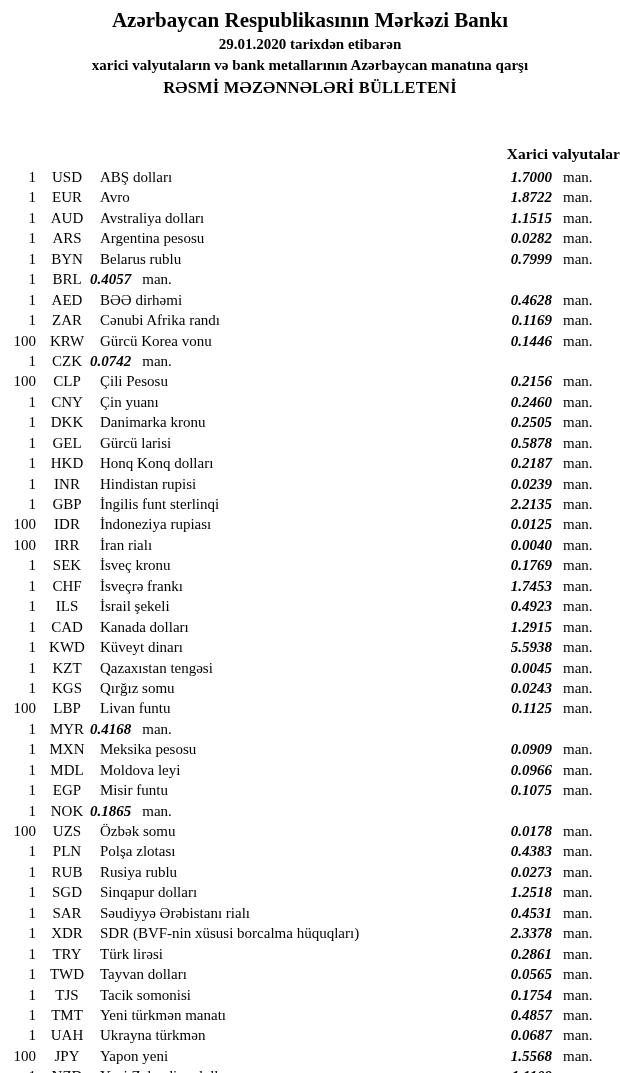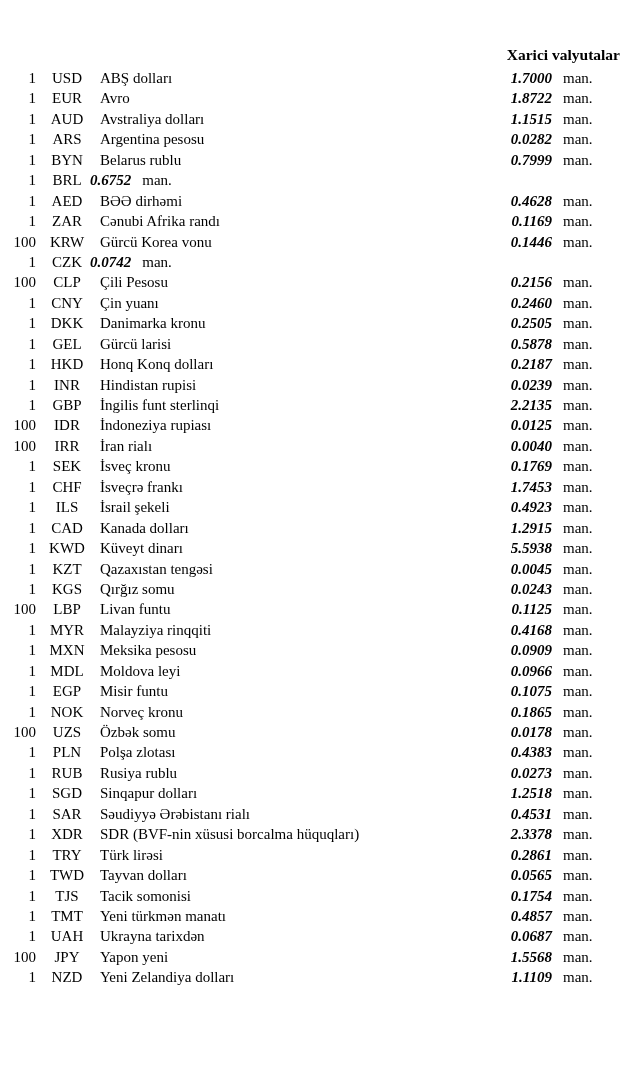--- a/index.html
+++ b/index.html
@@ -37,20 +37,26 @@
   .qty  { flex: none; width: 36px; text-align: right; }
   .code { flex: none; width: 46px; text-align: center; margin-left: 8px; }
   .name { flex: 1; margin-left: 10px; overflow: hidden; }
   .rate { flex: none; font-weight: bold; font-style: italic; text-align: right; }
   .unit { flex: none; width: 37px; margin-left: 11px; }
 </style>
 </head>
 <body>
 
 <div class="page">
+  <div class="header">
+    <div class="title">Azərbaycan Respublikasının Mərkəzi Bankı</div>
+    <div class="line2">29.01.2020 tarixdən etibarən</div>
+    <div class="line3">xarici valyutaların və bank metallarının Azərbaycan manatına qarşı</div>
+    <div class="line4">RƏSMİ MƏZƏNNƏLƏRİ BÜLLETENİ</div>
+  </div>
 
   <div class="section-title">Xarici valyutalar</div>
 
   <div class="rates" id="rates">
       <div class="row">
         <span class="qty">1</span>
         <span class="code">USD</span>
         <span class="name">ABŞ dolları</span>
         <span class="rate">1.7000</span>
         <span class="unit">man.</span>
@@ -79,21 +85,21 @@
       <div class="row">
         <span class="qty">1</span>
         <span class="code">BYN</span>
         <span class="name">Belarus rublu</span>
         <span class="rate">0.7999</span>
         <span class="unit">man.</span>
       </div>
       <div class="row">
         <span class="qty">1</span>
         <span class="code">BRL</span>
-        <span class="rate">0.6752</span>
+        <span class="rate">0.4057</span>
         <span class="unit">man.</span>
       </div>
       <div class="row">
         <span class="qty">1</span>
         <span class="code">AED</span>
         <span class="name">BƏƏ dirhəmi</span>
         <span class="rate">0.4628</span>
         <span class="unit">man.</span>
       </div>
       <div class="row">
@@ -231,21 +237,20 @@
       <div class="row">
         <span class="qty">100</span>
         <span class="code">LBP</span>
         <span class="name">Livan funtu</span>
         <span class="rate">0.1125</span>
         <span class="unit">man.</span>
       </div>
       <div class="row">
         <span class="qty">1</span>
         <span class="code">MYR</span>
-        <span class="name">Malayziya rinqqiti</span>
         <span class="rate">0.4168</span>
         <span class="unit">man.</span>
       </div>
       <div class="row">
         <span class="qty">1</span>
         <span class="code">MXN</span>
         <span class="name">Meksika pesosu</span>
         <span class="rate">0.0909</span>
         <span class="unit">man.</span>
       </div>
@@ -259,21 +264,20 @@
       <div class="row">
         <span class="qty">1</span>
         <span class="code">EGP</span>
         <span class="name">Misir funtu</span>
         <span class="rate">0.1075</span>
         <span class="unit">man.</span>
       </div>
       <div class="row">
         <span class="qty">1</span>
         <span class="code">NOK</span>
-        <span class="name">Norveç kronu</span>
         <span class="rate">0.1865</span>
         <span class="unit">man.</span>
       </div>
       <div class="row">
         <span class="qty">100</span>
         <span class="code">UZS</span>
         <span class="name">Özbək somu</span>
         <span class="rate">0.0178</span>
         <span class="unit">man.</span>
       </div>
@@ -336,21 +340,21 @@
       <div class="row">
         <span class="qty">1</span>
         <span class="code">TMT</span>
         <span class="name">Yeni türkmən manatı</span>
         <span class="rate">0.4857</span>
         <span class="unit">man.</span>
       </div>
       <div class="row">
         <span class="qty">1</span>
         <span class="code">UAH</span>
-        <span class="name">Ukrayna tarixdən</span>
+        <span class="name">Ukrayna türkmən</span>
         <span class="rate">0.0687</span>
         <span class="unit">man.</span>
       </div>
       <div class="row">
         <span class="qty">100</span>
         <span class="code">JPY</span>
         <span class="name">Yapon yeni</span>
         <span class="rate">1.5568</span>
         <span class="unit">man.</span>
       </div>

